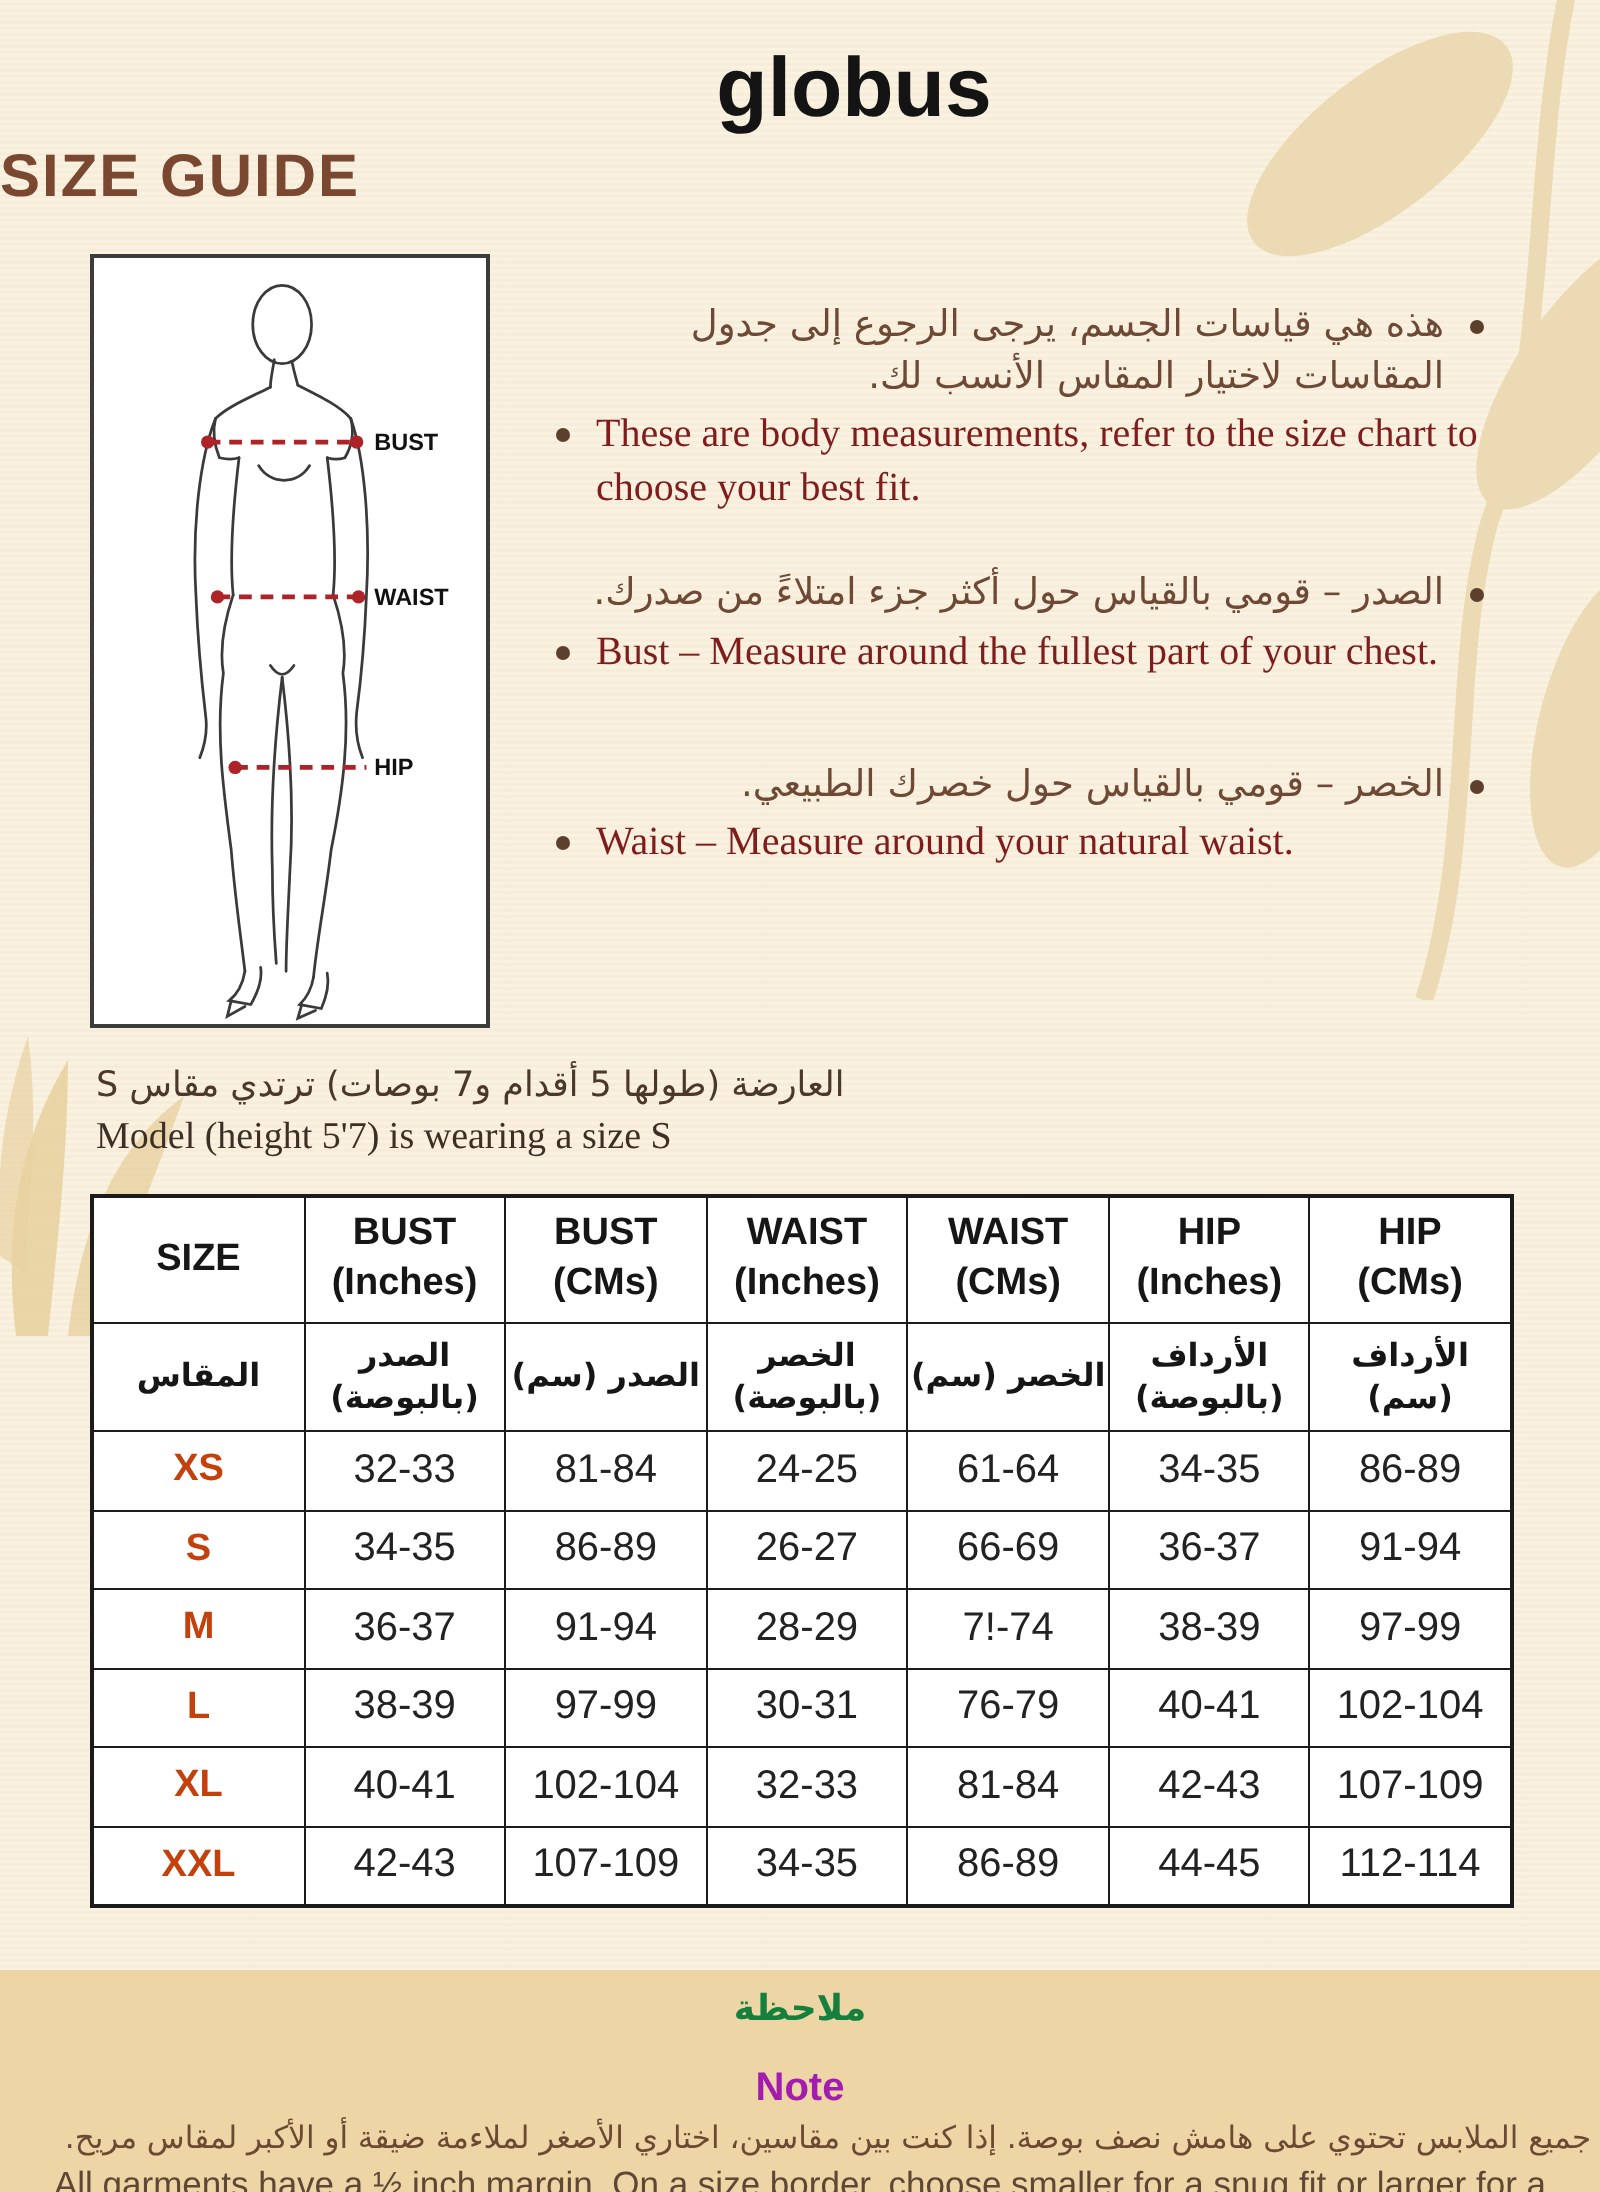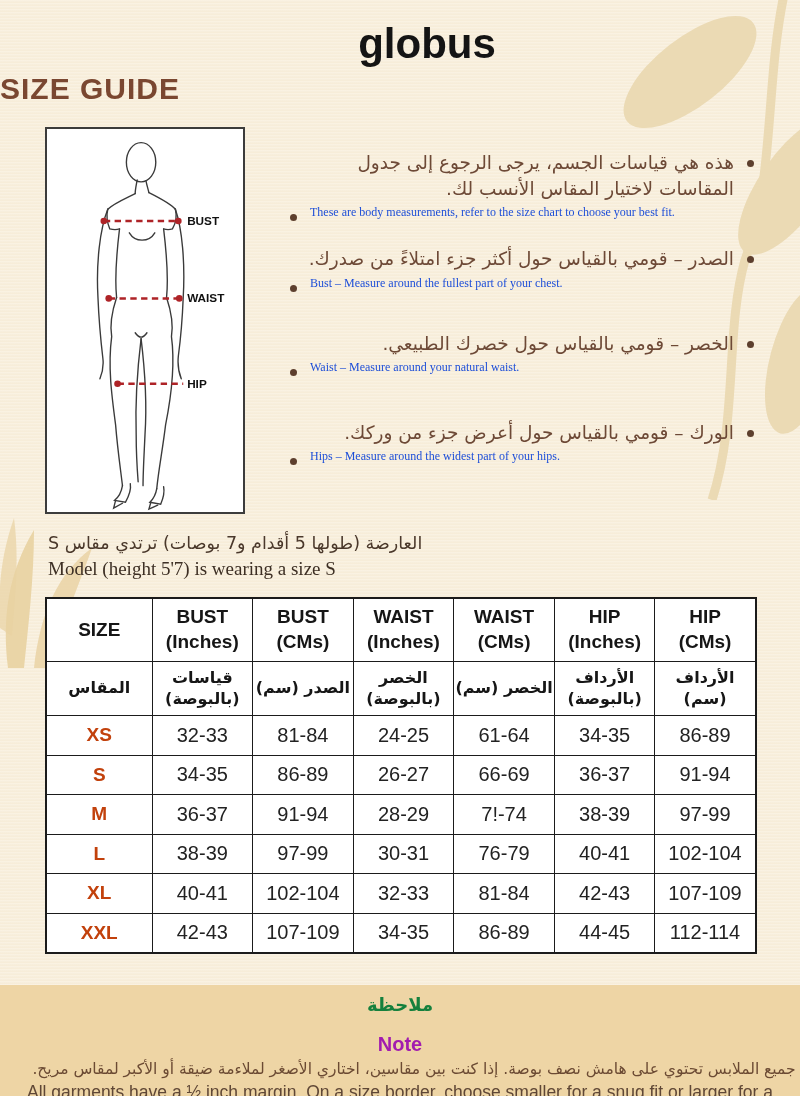--- a/index.html
+++ b/index.html
@@ -24,38 +24,38 @@
     position:absolute;top:72px;left:0;width:800px;text-align:left;
     font-size:30px;font-weight:700;color:#7a4731;letter-spacing:1px;z-index:2;
   }
 
   .figure-box{
     position:absolute;left:45px;top:127px;width:200px;height:387px;
     background:#ffffff;border:2px solid #3c3c3c;box-sizing:border-box;z-index:1;
   }
 
   .bullets{
-    position:absolute;left:286px;top:150px;width:472px;z-index:1;
+    position:absolute;left:274px;top:150px;width:472px;z-index:1;
   }
   .instr-group{margin:0 0 26px 0;}
   .instr-group.g2{margin-bottom:40px;}
-  .instr-group.g3{margin-bottom:44px;}
+  .instr-group.g3{margin-bottom:30px;}
   .b-ar{
     direction:rtl;text-align:right;position:relative;padding-right:24px;
     font-family:"DejaVu Sans", sans-serif;
     font-size:18.5px;line-height:1.38;color:#6d4936;
   }
   .b-ar::before{
     content:"";position:absolute;right:4px;top:10px;width:7px;height:7px;
     border-radius:50%;background:#5d3f2e;
   }
   .b-en{
     position:relative;padding-left:24px;margin-top:3px;
     font-family:"Liberation Serif", serif;
-    font-size:12px;line-height:1.35;color:#1d4ed8;
+    font-size:20px;line-height:1.35;color:#7f1d1d;
   }
   .b-en::before{
     content:"";position:absolute;left:4px;top:10px;width:7px;height:7px;
     border-radius:50%;background:#5d3f2e;
   }
 
   .model-note{position:absolute;left:48px;top:531px;width:470px;z-index:1;}
   .model-ar{
     direction:rtl;text-align:left;
     font-family:"DejaVu Sans", sans-serif;
@@ -188,24 +188,20 @@
     <div class="b-en">These are body measurements, refer to the size chart to choose your best fit.</div>
   </div>
   <div class="instr-group g2">
     <div class="b-ar">الصدر – قومي بالقياس حول أكثر جزء امتلاءً من صدرك.</div>
     <div class="b-en">Bust – Measure around the fullest part of your chest.</div>
   </div>
   <div class="instr-group g3">
     <div class="b-ar">الخصر – قومي بالقياس حول خصرك الطبيعي.</div>
     <div class="b-en">Waist – Measure around your natural waist.</div>
   </div>
-  <div class="instr-group">
-    <div class="b-ar">الورك – قومي بالقياس حول أعرض جزء من وركك.</div>
-    <div class="b-en">Hips – Measure around the widest part of your hips.</div>
-  </div>
 </div>
 
 <div class="model-note">
   <div class="model-ar">العارضة (طولها 5 أقدام و7 بوصات) ترتدي مقاس S</div>
   <div class="model-en">Model (height 5'7) is wearing a size S</div>
 </div>
 
 <table class="size-table">
   <colgroup>
     <col style="width:106px">
@@ -246,21 +242,21 @@
           <span>HIP</span>
           <span>(CMs)</span>
         </th>
     </tr>
     <tr class="thead-ar">
       <th>
           <span>المقاس</span>
           <span></span>
         </th>
       <th>
-          <span>قياسات</span>
+          <span>الصدر</span>
           <span>(بالبوصة)</span>
         </th>
       <th>
           <span>الصدر (سم)</span>
           <span></span>
         </th>
       <th>
           <span>الخصر</span>
           <span>(بالبوصة)</span>
         </th>

